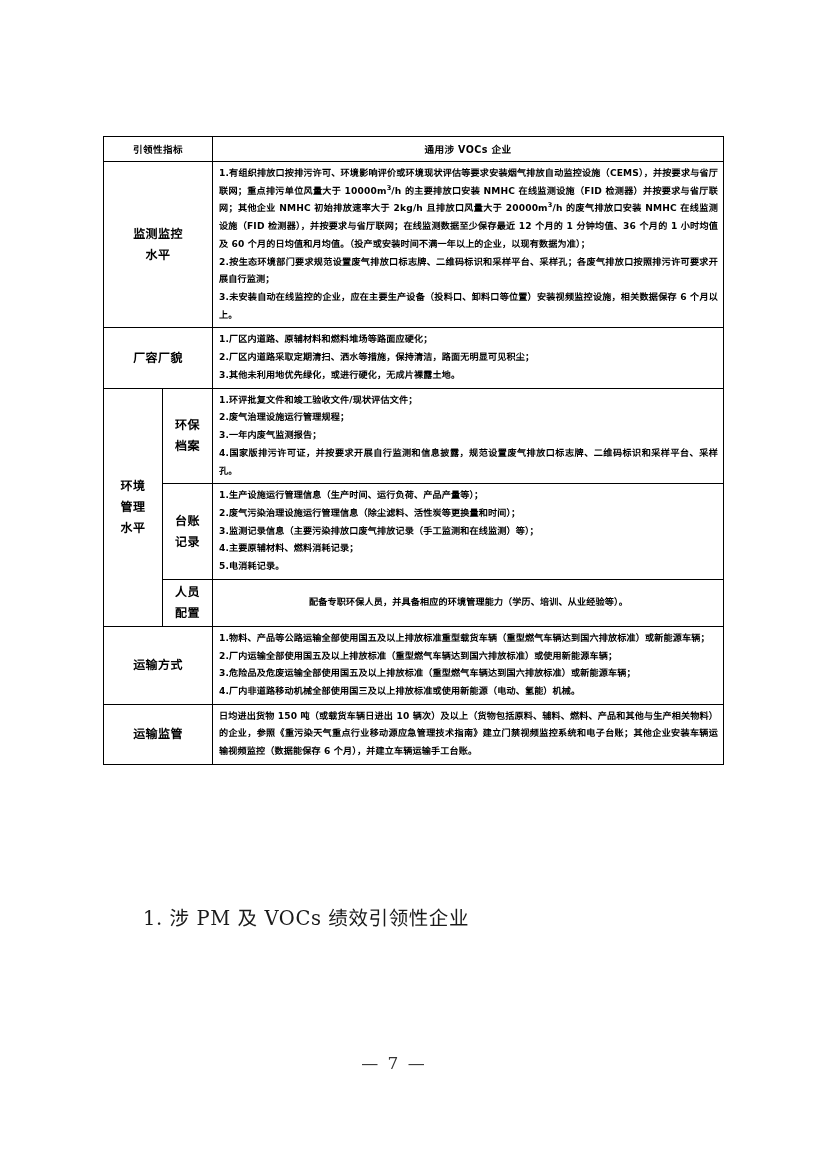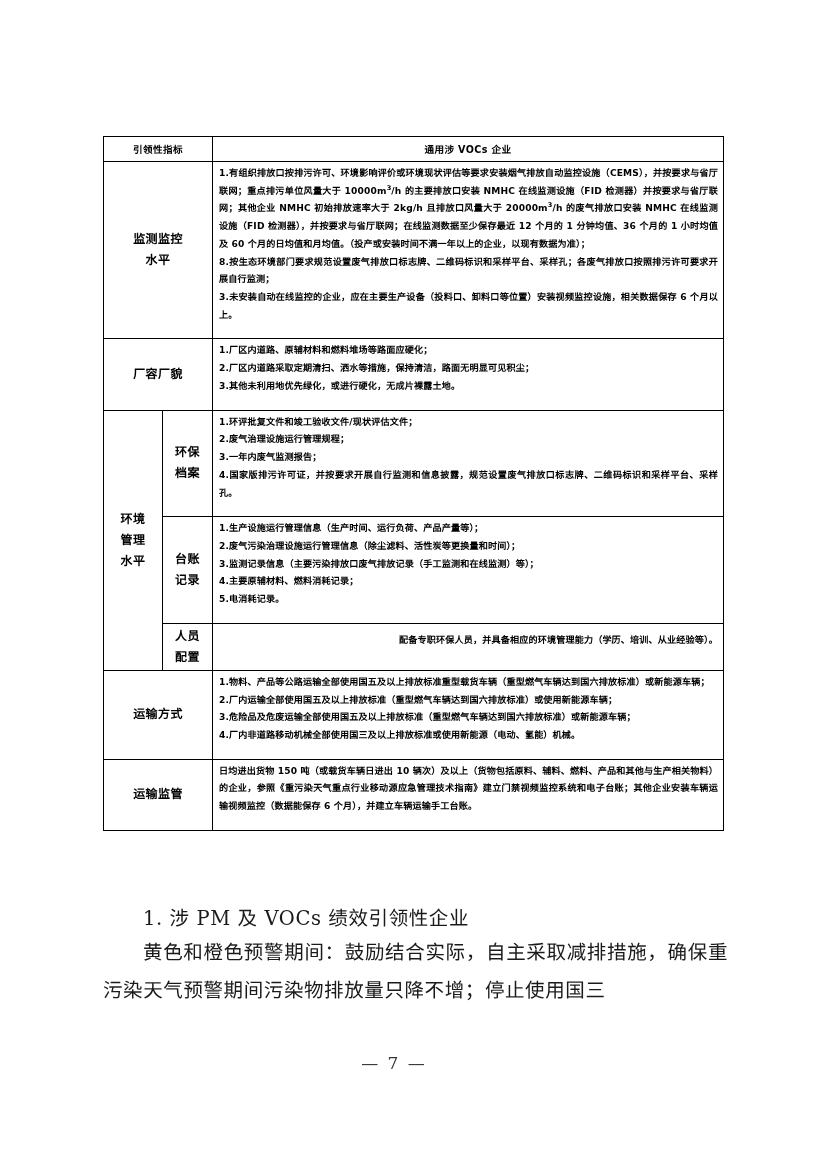--- a/index.html
+++ b/index.html
@@ -57,29 +57,29 @@
     letter-spacing: 0.4px;
     padding: 5px 2px;
   }
   .perf-table .body-cell {
     text-align: left;
     font-family: "DejaVu Sans", "Liberation Sans", sans-serif;
     font-weight: bold;
     font-size: 9.1px;
     line-height: 1.95;
     letter-spacing: 0.15px;
-    padding: 3px 5px 14px 6px;
+    padding: 3px 5px 3px 6px;
   }
   .perf-table .body-cell p {
     margin: 0;
     text-align: justify;
     text-justify: inter-ideograph;
   }
   .perf-table .body-cell.center-one p {
-    text-align: right;
+    text-align: center;
   }
   .vlabel {
     display: block;
   }
   sup { font-size: 0.72em; vertical-align: super; line-height: 0; }
 
   
   .prose {
     position: absolute;
     left: 103px;
@@ -134,21 +134,21 @@
         <td class="hdr-cell">通用涉 VOCs 企业</td>
       </tr>
 
       <tr>
         <td class="cat-cell" colspan="2">
           <span class="vlabel">监测监控</span>
           <span class="vlabel">水平</span>
         </td>
         <td class="body-cell">
           <p>1.有组织排放口按排污许可、环境影响评价或环境现状评估等要求安装烟气排放自动监控设施（CEMS），并按要求与省厅联网；重点排污单位风量大于 10000m<sup>3</sup>/h 的主要排放口安装 NMHC 在线监测设施（FID 检测器）并按要求与省厅联网；其他企业 NMHC 初始排放速率大于 2kg/h 且排放口风量大于 20000m<sup>3</sup>/h 的废气排放口安装 NMHC 在线监测设施（FID 检测器），并按要求与省厅联网；在线监测数据至少保存最近 12 个月的 1 分钟均值、36 个月的 1 小时均值及 60 个月的日均值和月均值。（投产或安装时间不满一年以上的企业，以现有数据为准）；</p>
-          <p>8.按生态环境部门要求规范设置废气排放口标志牌、二维码标识和采样平台、采样孔；各废气排放口按照排污许可要求开展自行监测；</p>
+          <p>2.按生态环境部门要求规范设置废气排放口标志牌、二维码标识和采样平台、采样孔；各废气排放口按照排污许可要求开展自行监测；</p>
           <p>3.未安装自动在线监控的企业，应在主要生产设备（投料口、卸料口等位置）安装视频监控设施，相关数据保存 6 个月以上。</p>
         </td>
       </tr>
 
       <tr>
         <td class="cat-cell" colspan="2">
           <span class="vlabel">厂容厂貌</span>
         </td>
         <td class="body-cell">
           <p>1.厂区内道路、原辅材料和燃料堆场等路面应硬化；</p>
@@ -221,19 +221,16 @@
       </tr>
 
     </tbody>
   </table>
 
 
   <div class="prose" id="sub-heading">
     <p class="indent2">1. 涉 PM 及 VOCs 绩效引领性企业</p>
   </div>
 
-  <div class="prose" id="para-1">
-    <p class="indent2">黄色和橙色预警期间：鼓励结合实际，自主采取减排措施，确保重污染天气预警期间污染物排放量只降不增；停止使用国三</p>
-  </div>
 
   <div class="page-number">— 7 —</div>
 
 </div>
 
 </body></html>

